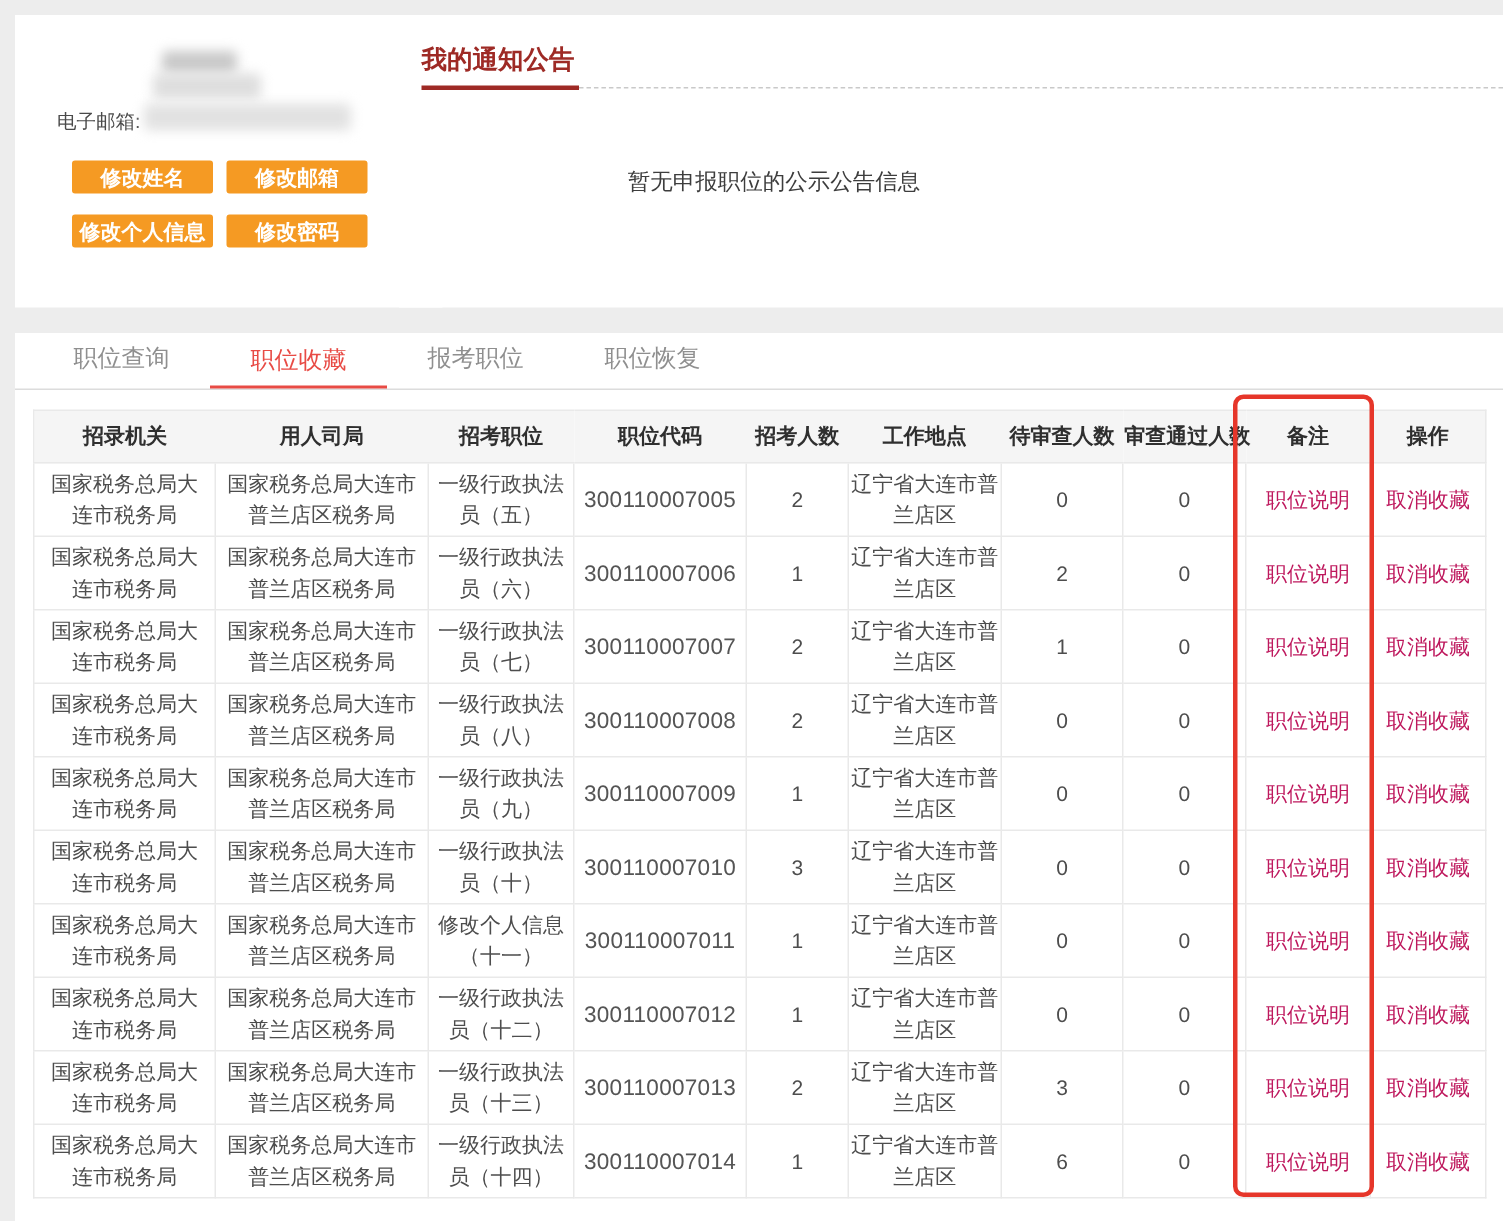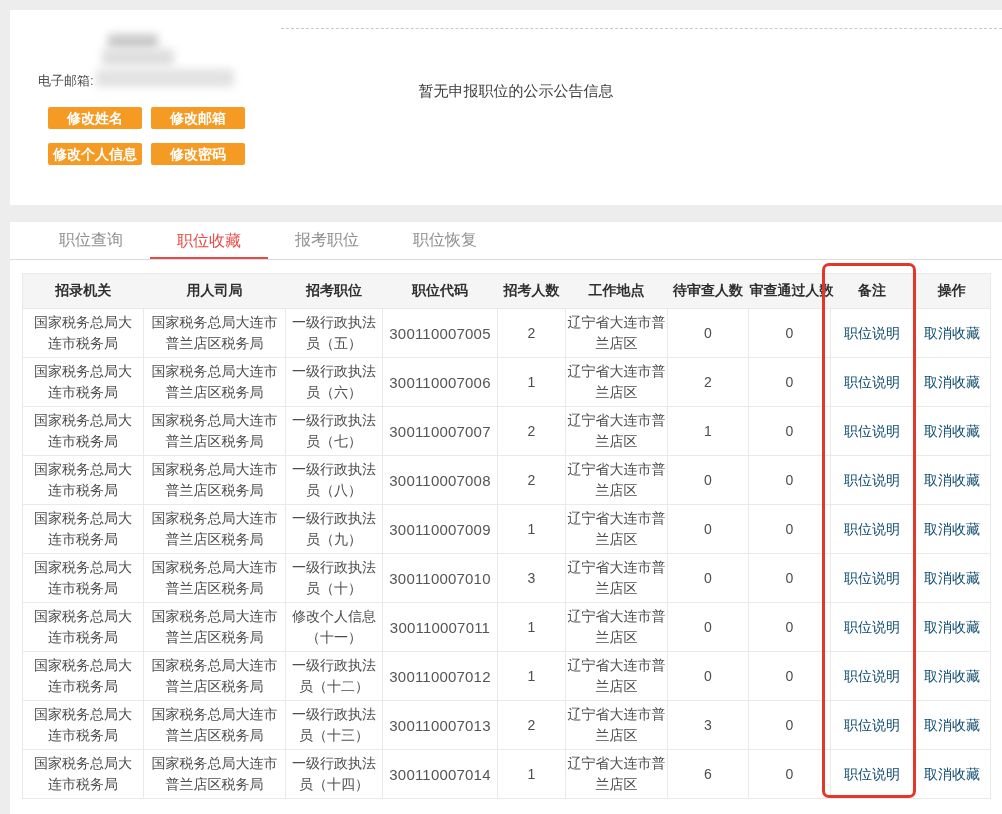--- a/index.html
+++ b/index.html
@@ -56,21 +56,21 @@
     width: 500px;
     text-align: center;
     font-size: 15px; color: #3d3d3d;
   }
 
   
   #main-card { left: 10px; top: 222px; width: 992px; height: 592px; }
   .tabs {
     display: flex; height: 38px;
     border-bottom: 1px solid #dcdcdc;
-    padding-left: 22px;
+    padding-left: 12px;
     align-items: stretch;
   }
   .tab {
     width: 118px; text-align: center;
     font-size: 16px; color: #8f8f8f;
     line-height: 36px; cursor: pointer;
     white-space: nowrap;
   }
   .tab.active {
     color: #e84b45;
@@ -101,21 +101,21 @@
     height: 49px;
     border: 1px solid #e9e9e9;
     text-align: center; vertical-align: middle;
     color: #4d4d4d;
     line-height: 21px;
   }
   td.c-agency     { padding: 0 10px; }
   td.c-department { padding: 0 7px; }
   td.c-position   { padding: 0 6px; }
   td.c-code       { font-size: 15px; color: #555555; letter-spacing: 0.2px; }
-  .cell-link { color: #0c4a6e; cursor: pointer; text-decoration: none; margin-top: 40px; }
+  .cell-link { color: #be185d; cursor: pointer; text-decoration: none; margin-top: 40px; }
   col.w-agency     { width: 121px; }
   col.w-department { width: 142px; }
   col.w-position   { width: 97px;  }
   col.w-code       { width: 115px; }
   col.w-recruit    { width: 68px;  }
   col.w-location   { width: 102px; }
   col.w-pending    { width: 81px;  }
   col.w-passed     { width: 82px;  }
   col.w-remark     { width: 83px;  }
   col.w-action     { width: 77px;  }
@@ -142,20 +142,21 @@
   <div class="btn-grid">
     <button class="orange-btn">修改姓名</button>
     <button class="orange-btn">修改邮箱</button>
     <button class="orange-btn">修改个人信息</button>
     <button class="orange-btn">修改密码</button>
   </div>
 </div>
 
 <div class="card" id="notice-card">
   <div class="notice-title-row">
+    <span class="notice-title">我的通知公告</span>
     <span class="notice-dash"></span>
   </div>
   <div class="empty-state">暂无申报职位的公示公告信息</div>
 </div>
 
 <div class="card" id="main-card">
   <div class="tabs">
     <div class="tab">职位查询</div>
     <div class="tab active">职位收藏</div>
     <div class="tab">报考职位</div>

